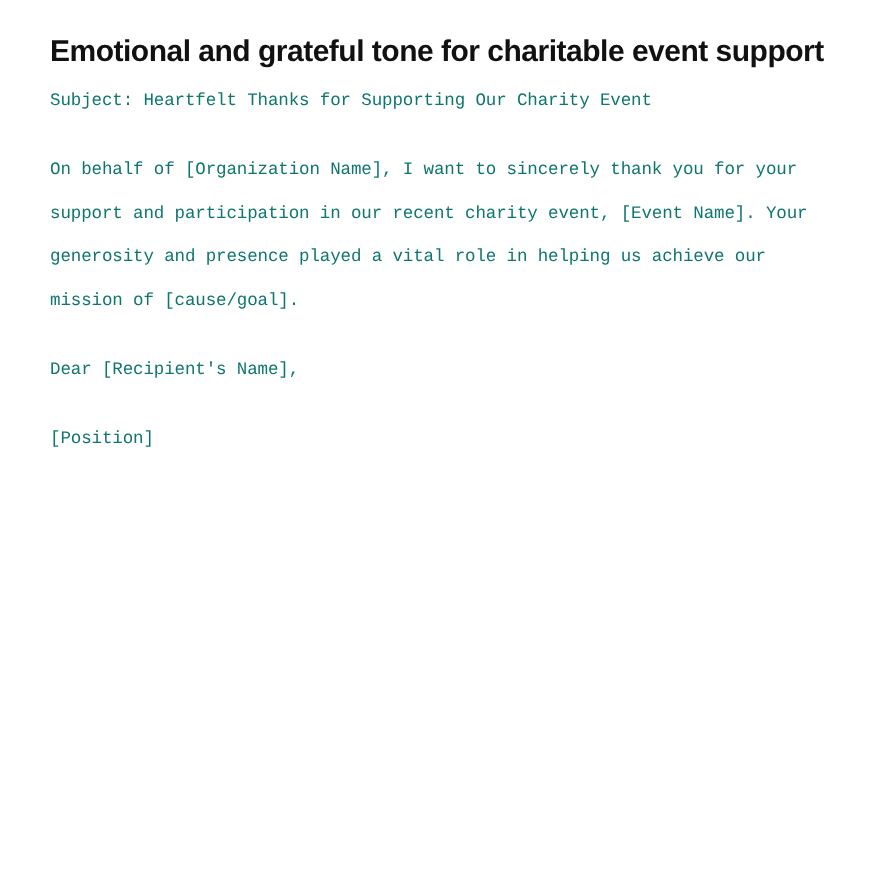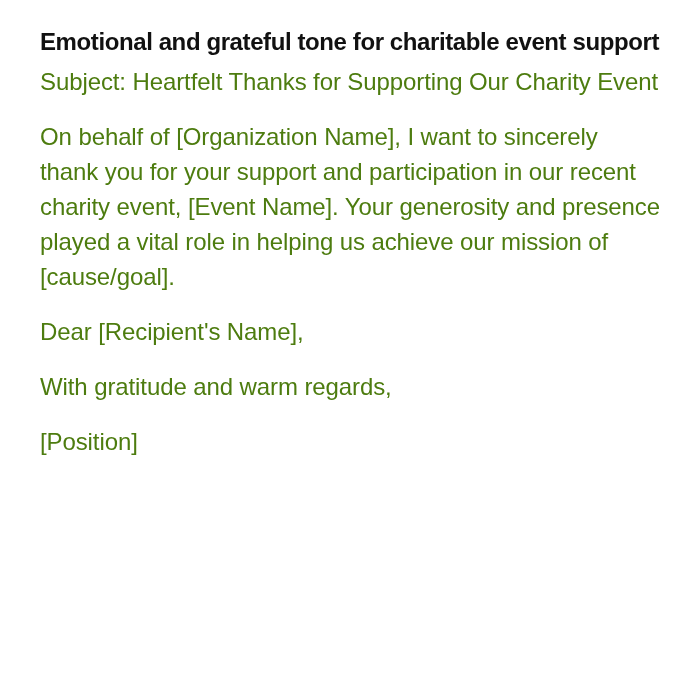--- a/index.html
+++ b/index.html
@@ -22,34 +22,34 @@
     }
     .title {
       font-size: 24px;
       font-weight: bold;
       line-height: 44px;
       margin: 0;
       letter-spacing: -0.4px;
       color: #111111;
     }
     .para {
-      font-size: 24px;
+      font-size: 14px;
       line-height: 35px;
       margin: 0 0 20px 0;
-      color: #4d7c0f;
+      color: #0f766e;
       letter-spacing: -0.1px;
+      font-family: Liberation Mono, monospace;
     }
     .para.subject {
       margin-top: 0;
       margin-bottom: 20px;
     }
   </style>
 </head>
 <body>
 
 <div class="page">
   <h1 class="title">Emotional and grateful tone for charitable event support</h1>
   <p class="para subject">Subject: Heartfelt Thanks for Supporting Our Charity Event</p>
   <p class="para">On behalf of [Organization Name], I want to sincerely thank you for your support and participation in our recent charity event, [Event Name]. Your generosity and presence played a vital role in helping us achieve our mission of [cause/goal].</p>
   <p class="para">Dear [Recipient's Name],</p>
-  <p class="para">With gratitude and warm regards,</p>
   <p class="para">[Position]</p>
 </div>
 
 </body></html>

